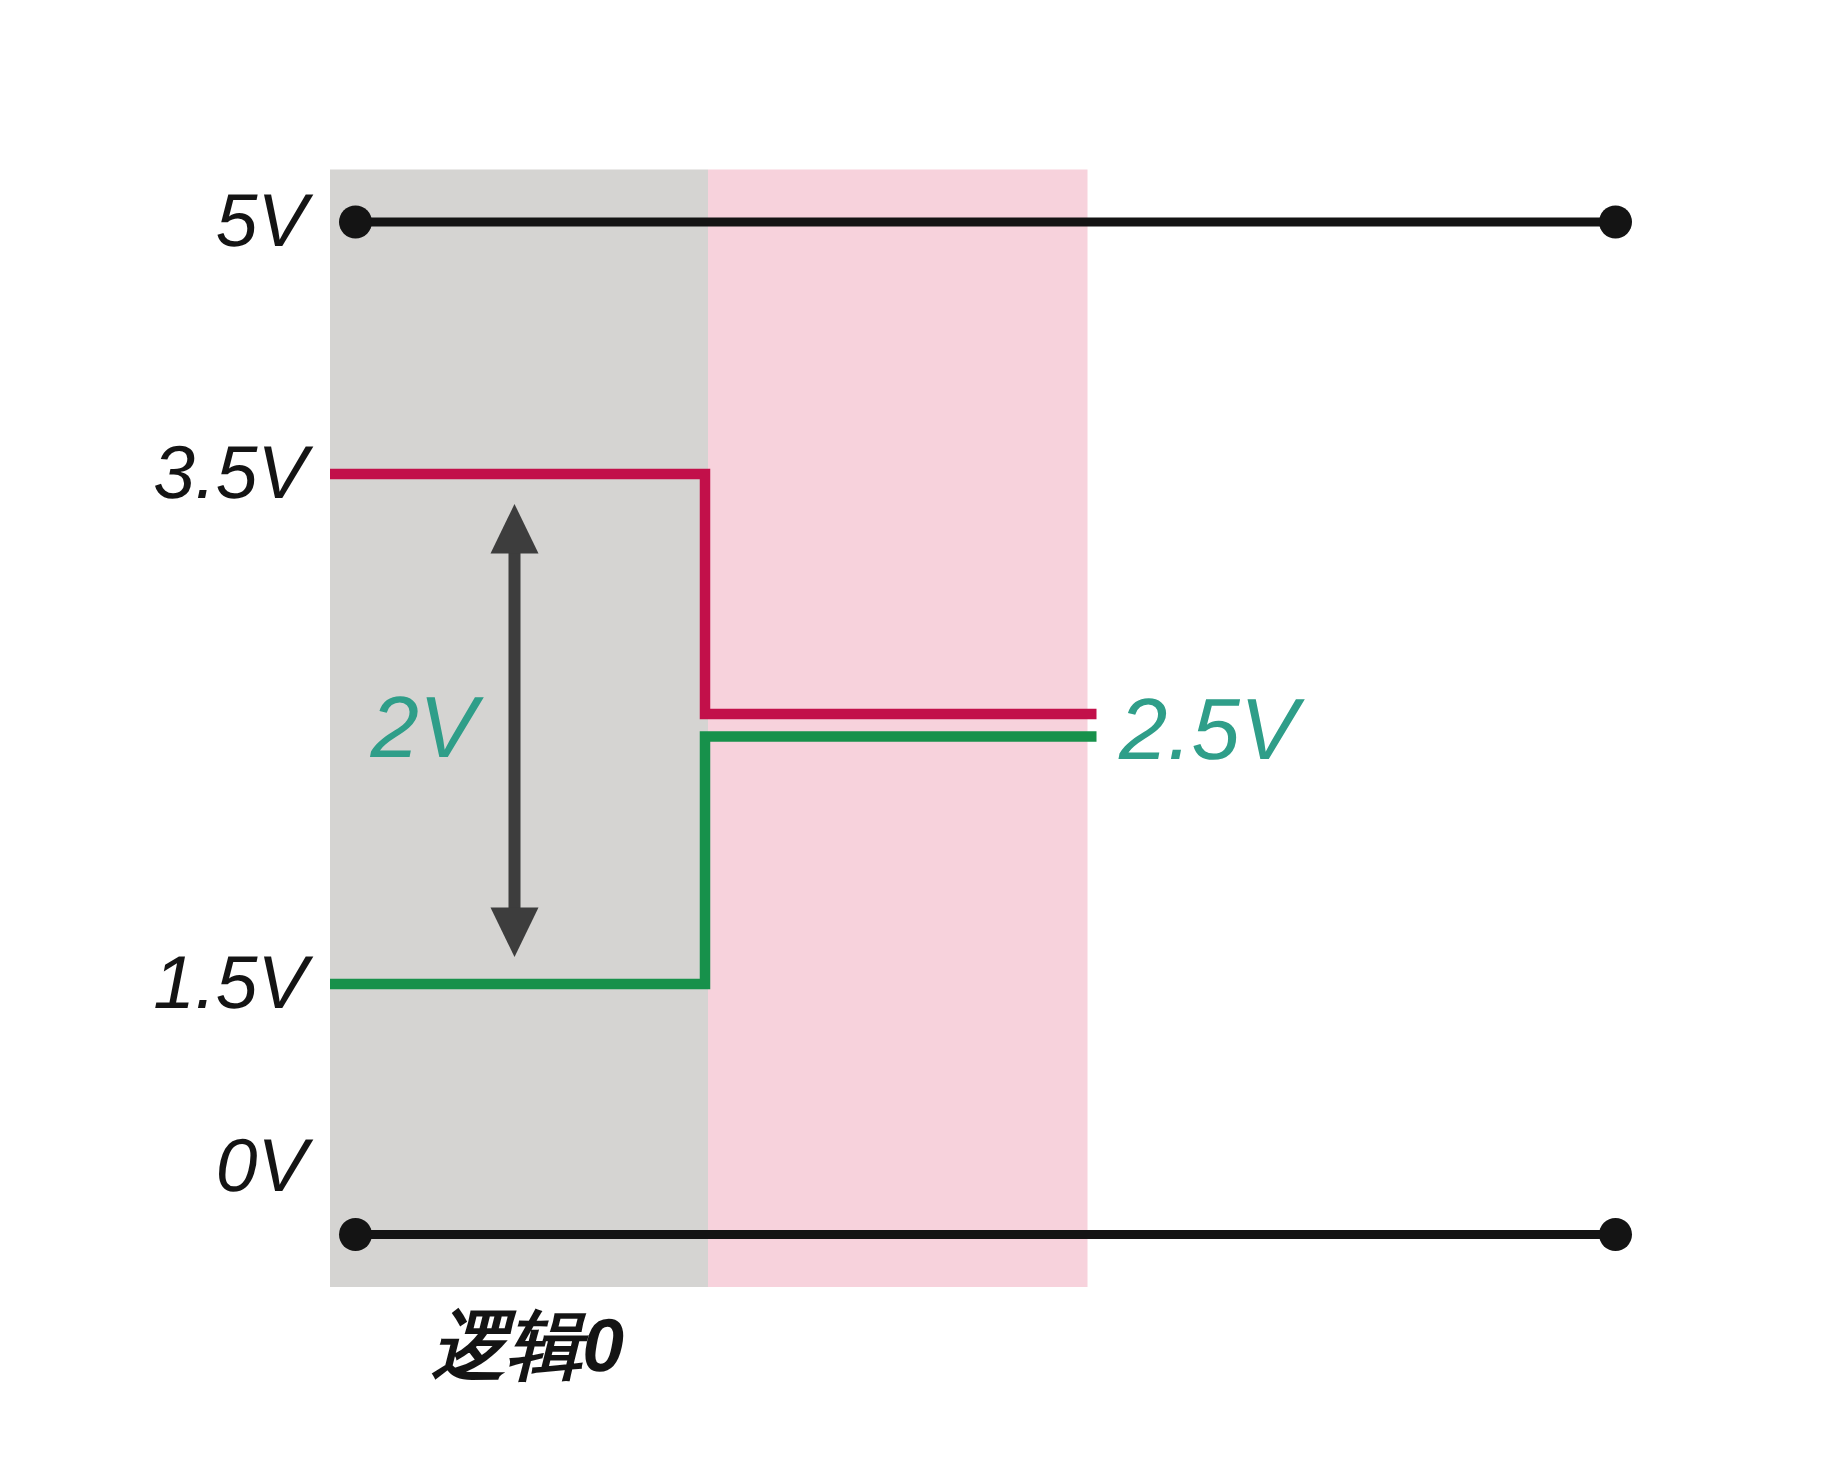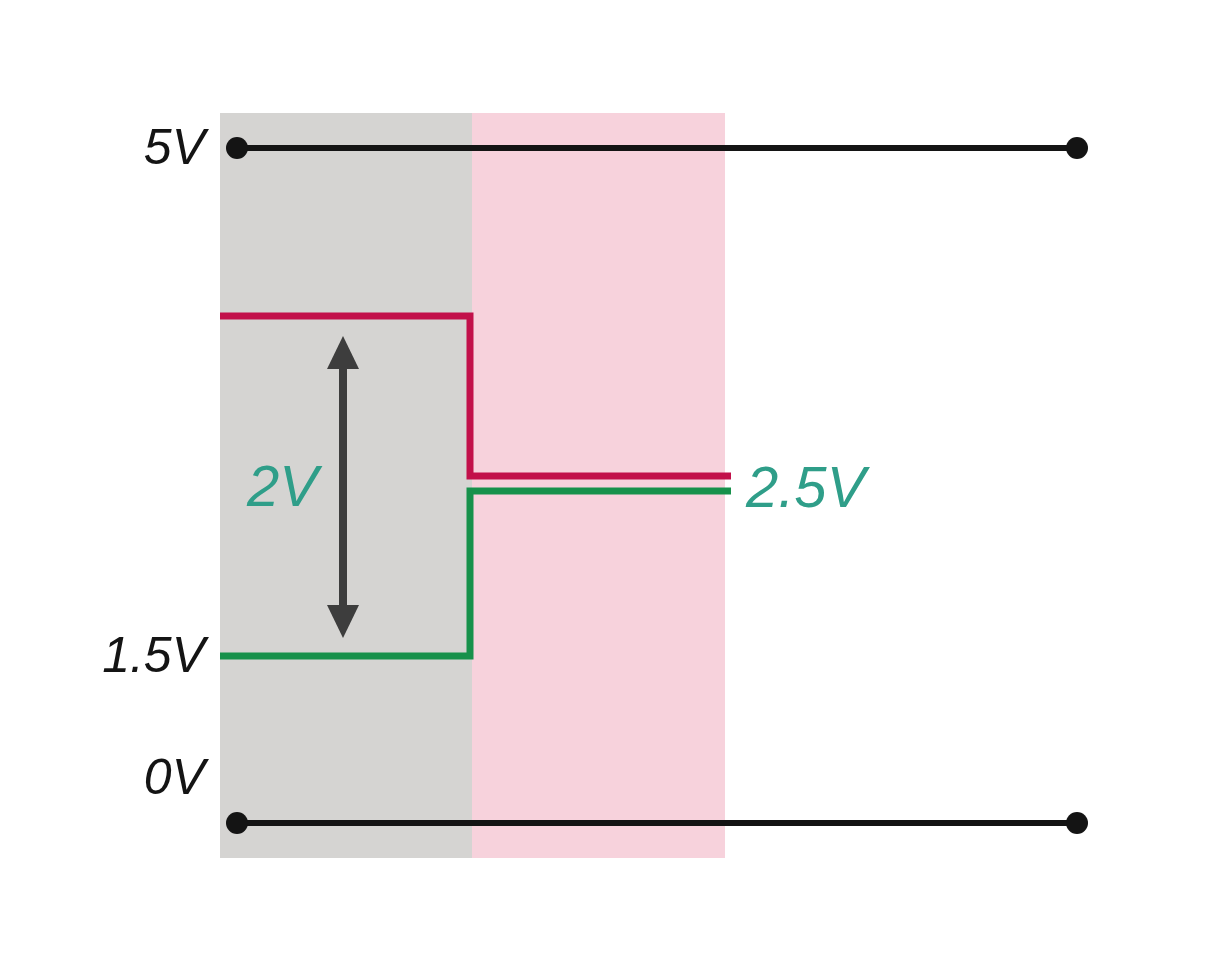--- a/index.html
+++ b/index.html
@@ -96,21 +96,23 @@
     <polyline points="220,656 470,656 470,491 731,491" fill="none" stroke="var(--green-line, #17914b)" stroke-width="7"></polyline>
 
     <g>
       <line x1="343" y1="360" x2="343" y2="614" stroke="var(--arrow, #3d3d3d)" stroke-width="8"></line>
       <polygon points="343,336 327,369 359,369" fill="var(--arrow, #3d3d3d)"></polygon>
       <polygon points="343,638 327,605 359,605" fill="var(--arrow, #3d3d3d)"></polygon>
     </g>
   </svg>
 
   <div class="lbl axis-lbl right-align" style="right:1018px; top:148px;">5V</div>
+  <div class="lbl axis-lbl right-align" style="right:1018px; top:316px;">3.5V</div>
   <div class="lbl axis-lbl right-align" style="right:1018px; top:656px;">1.5V</div>
   <div class="lbl axis-lbl right-align" style="right:1018px; top:778px;">0V</div>
 
   <div class="lbl teal-lbl" style="left:247px; top:487px;">2V</div>
   <div class="lbl teal-lbl" style="left:746px; top:488px;">2.5V</div>
 
+  <div class="lbl logic-lbl" style="left:352px; top:897px;">逻辑0</div>
 
 
 </div>
 
 </body></html>

